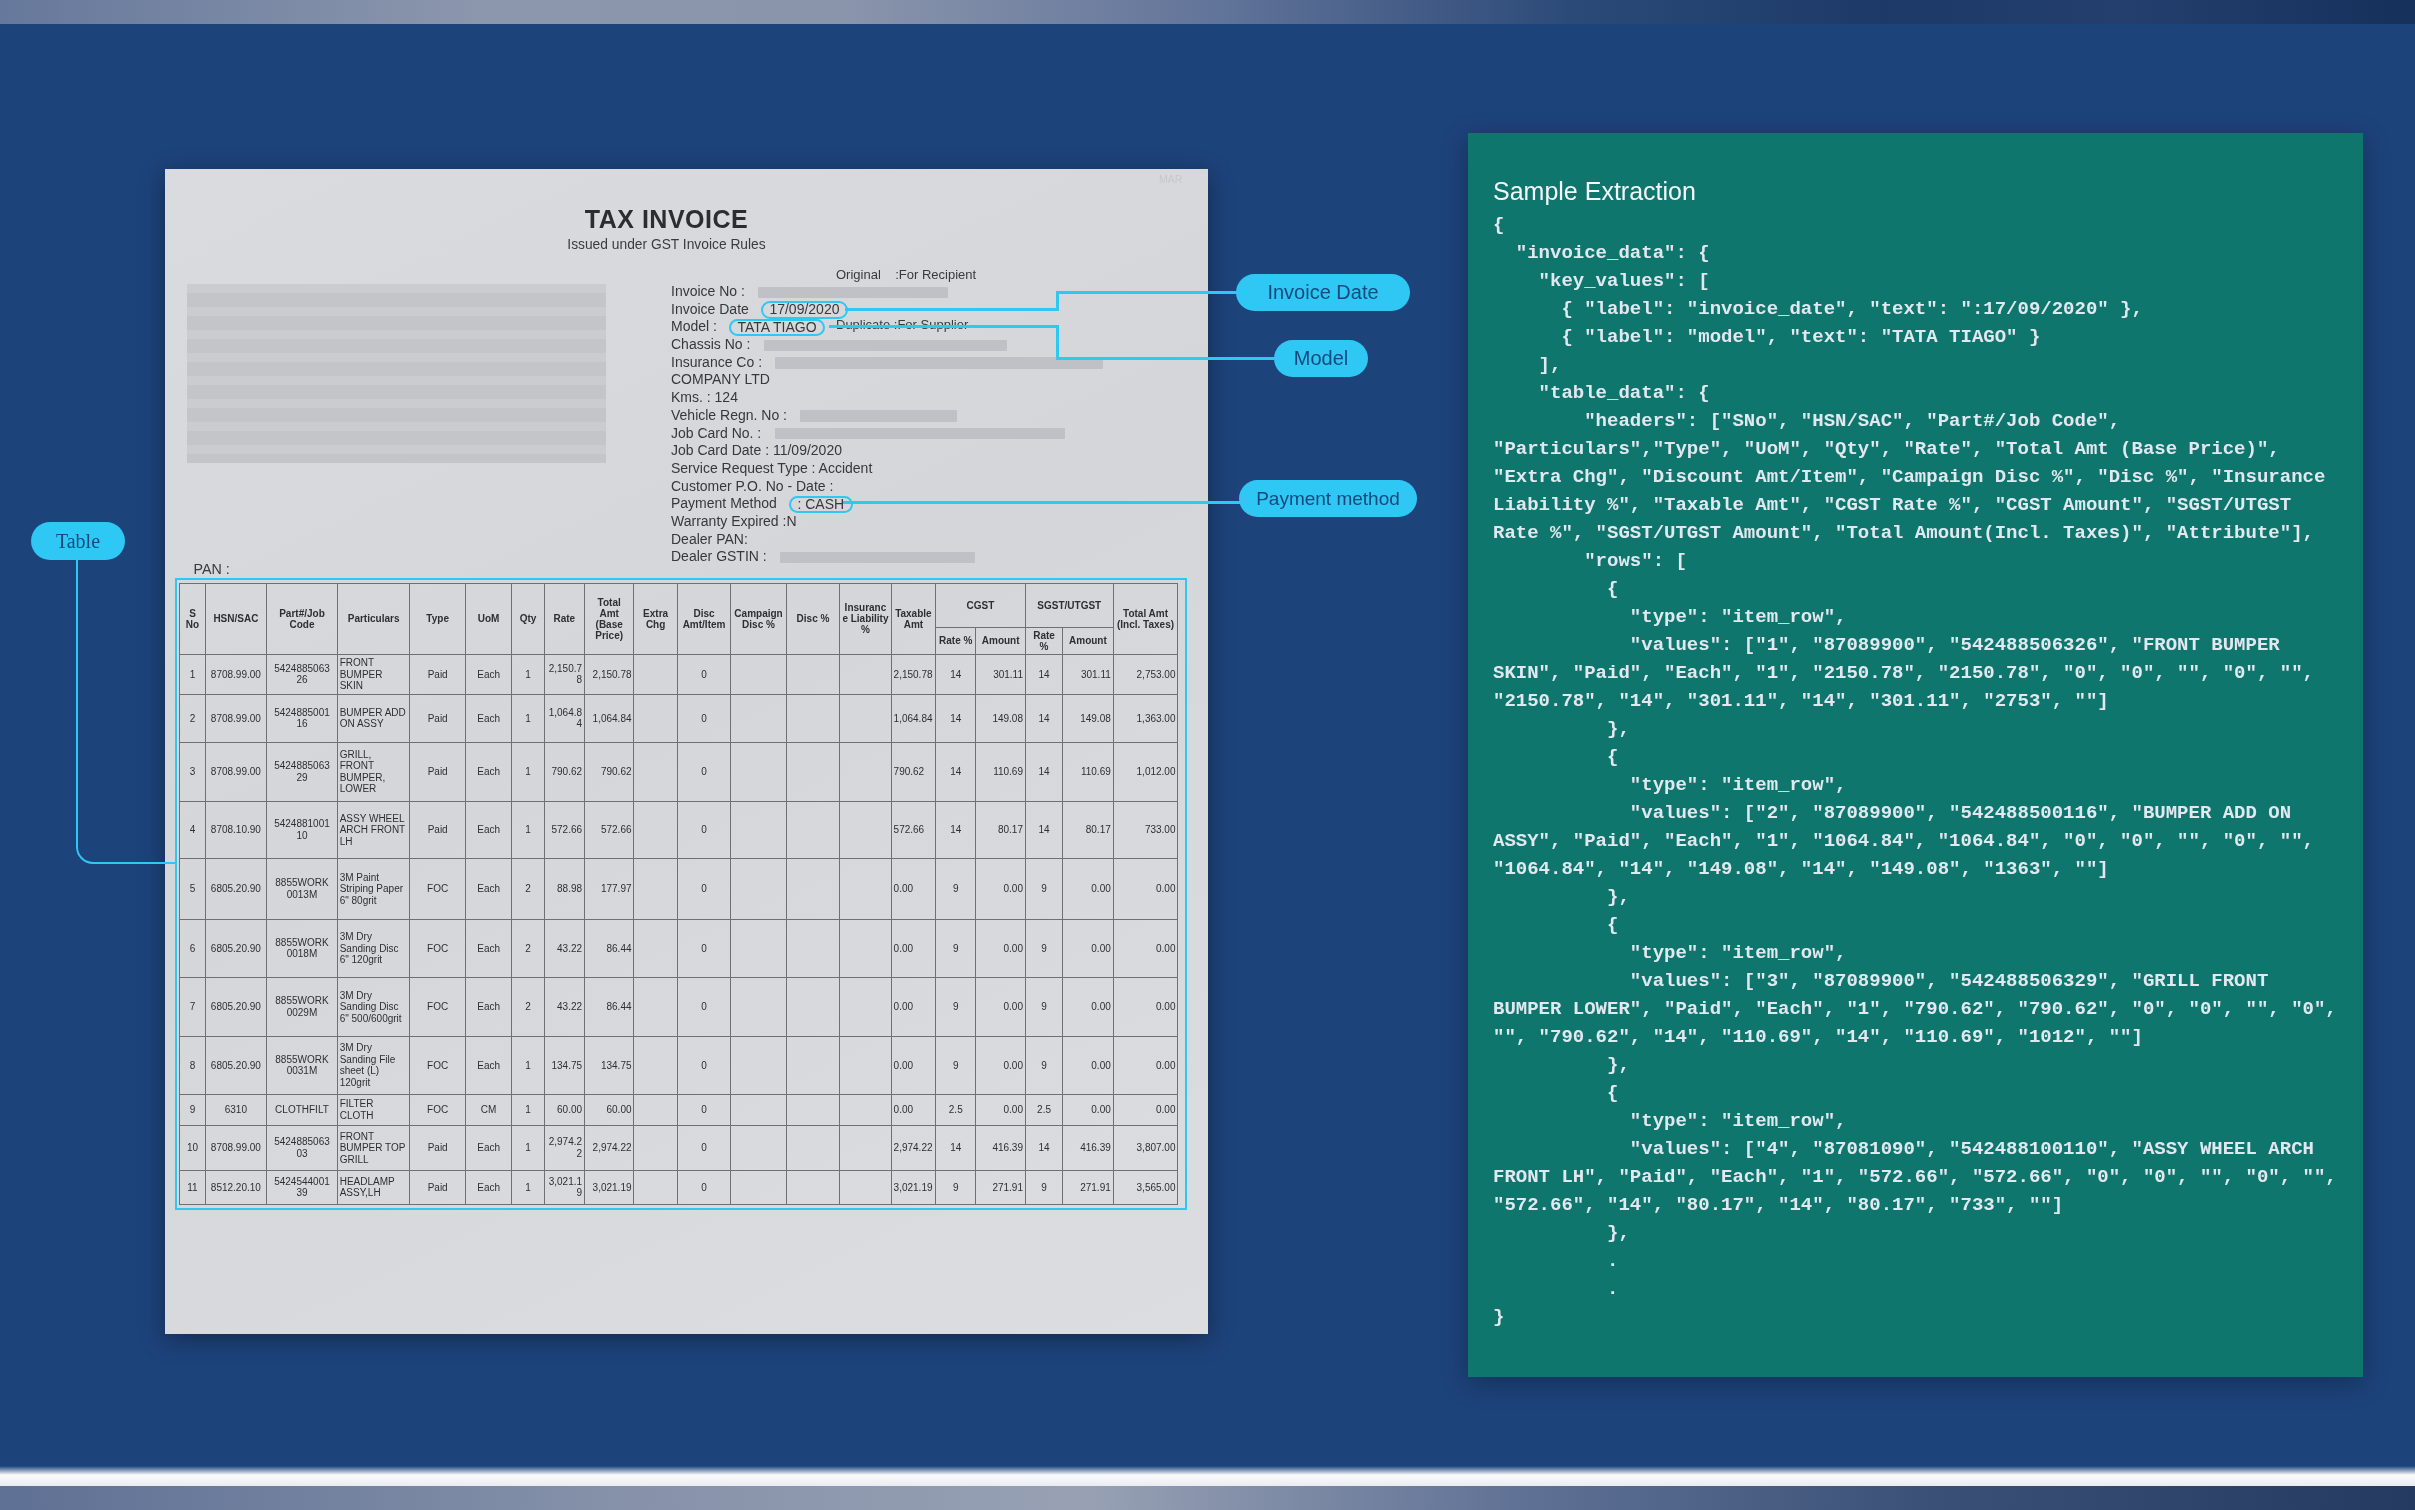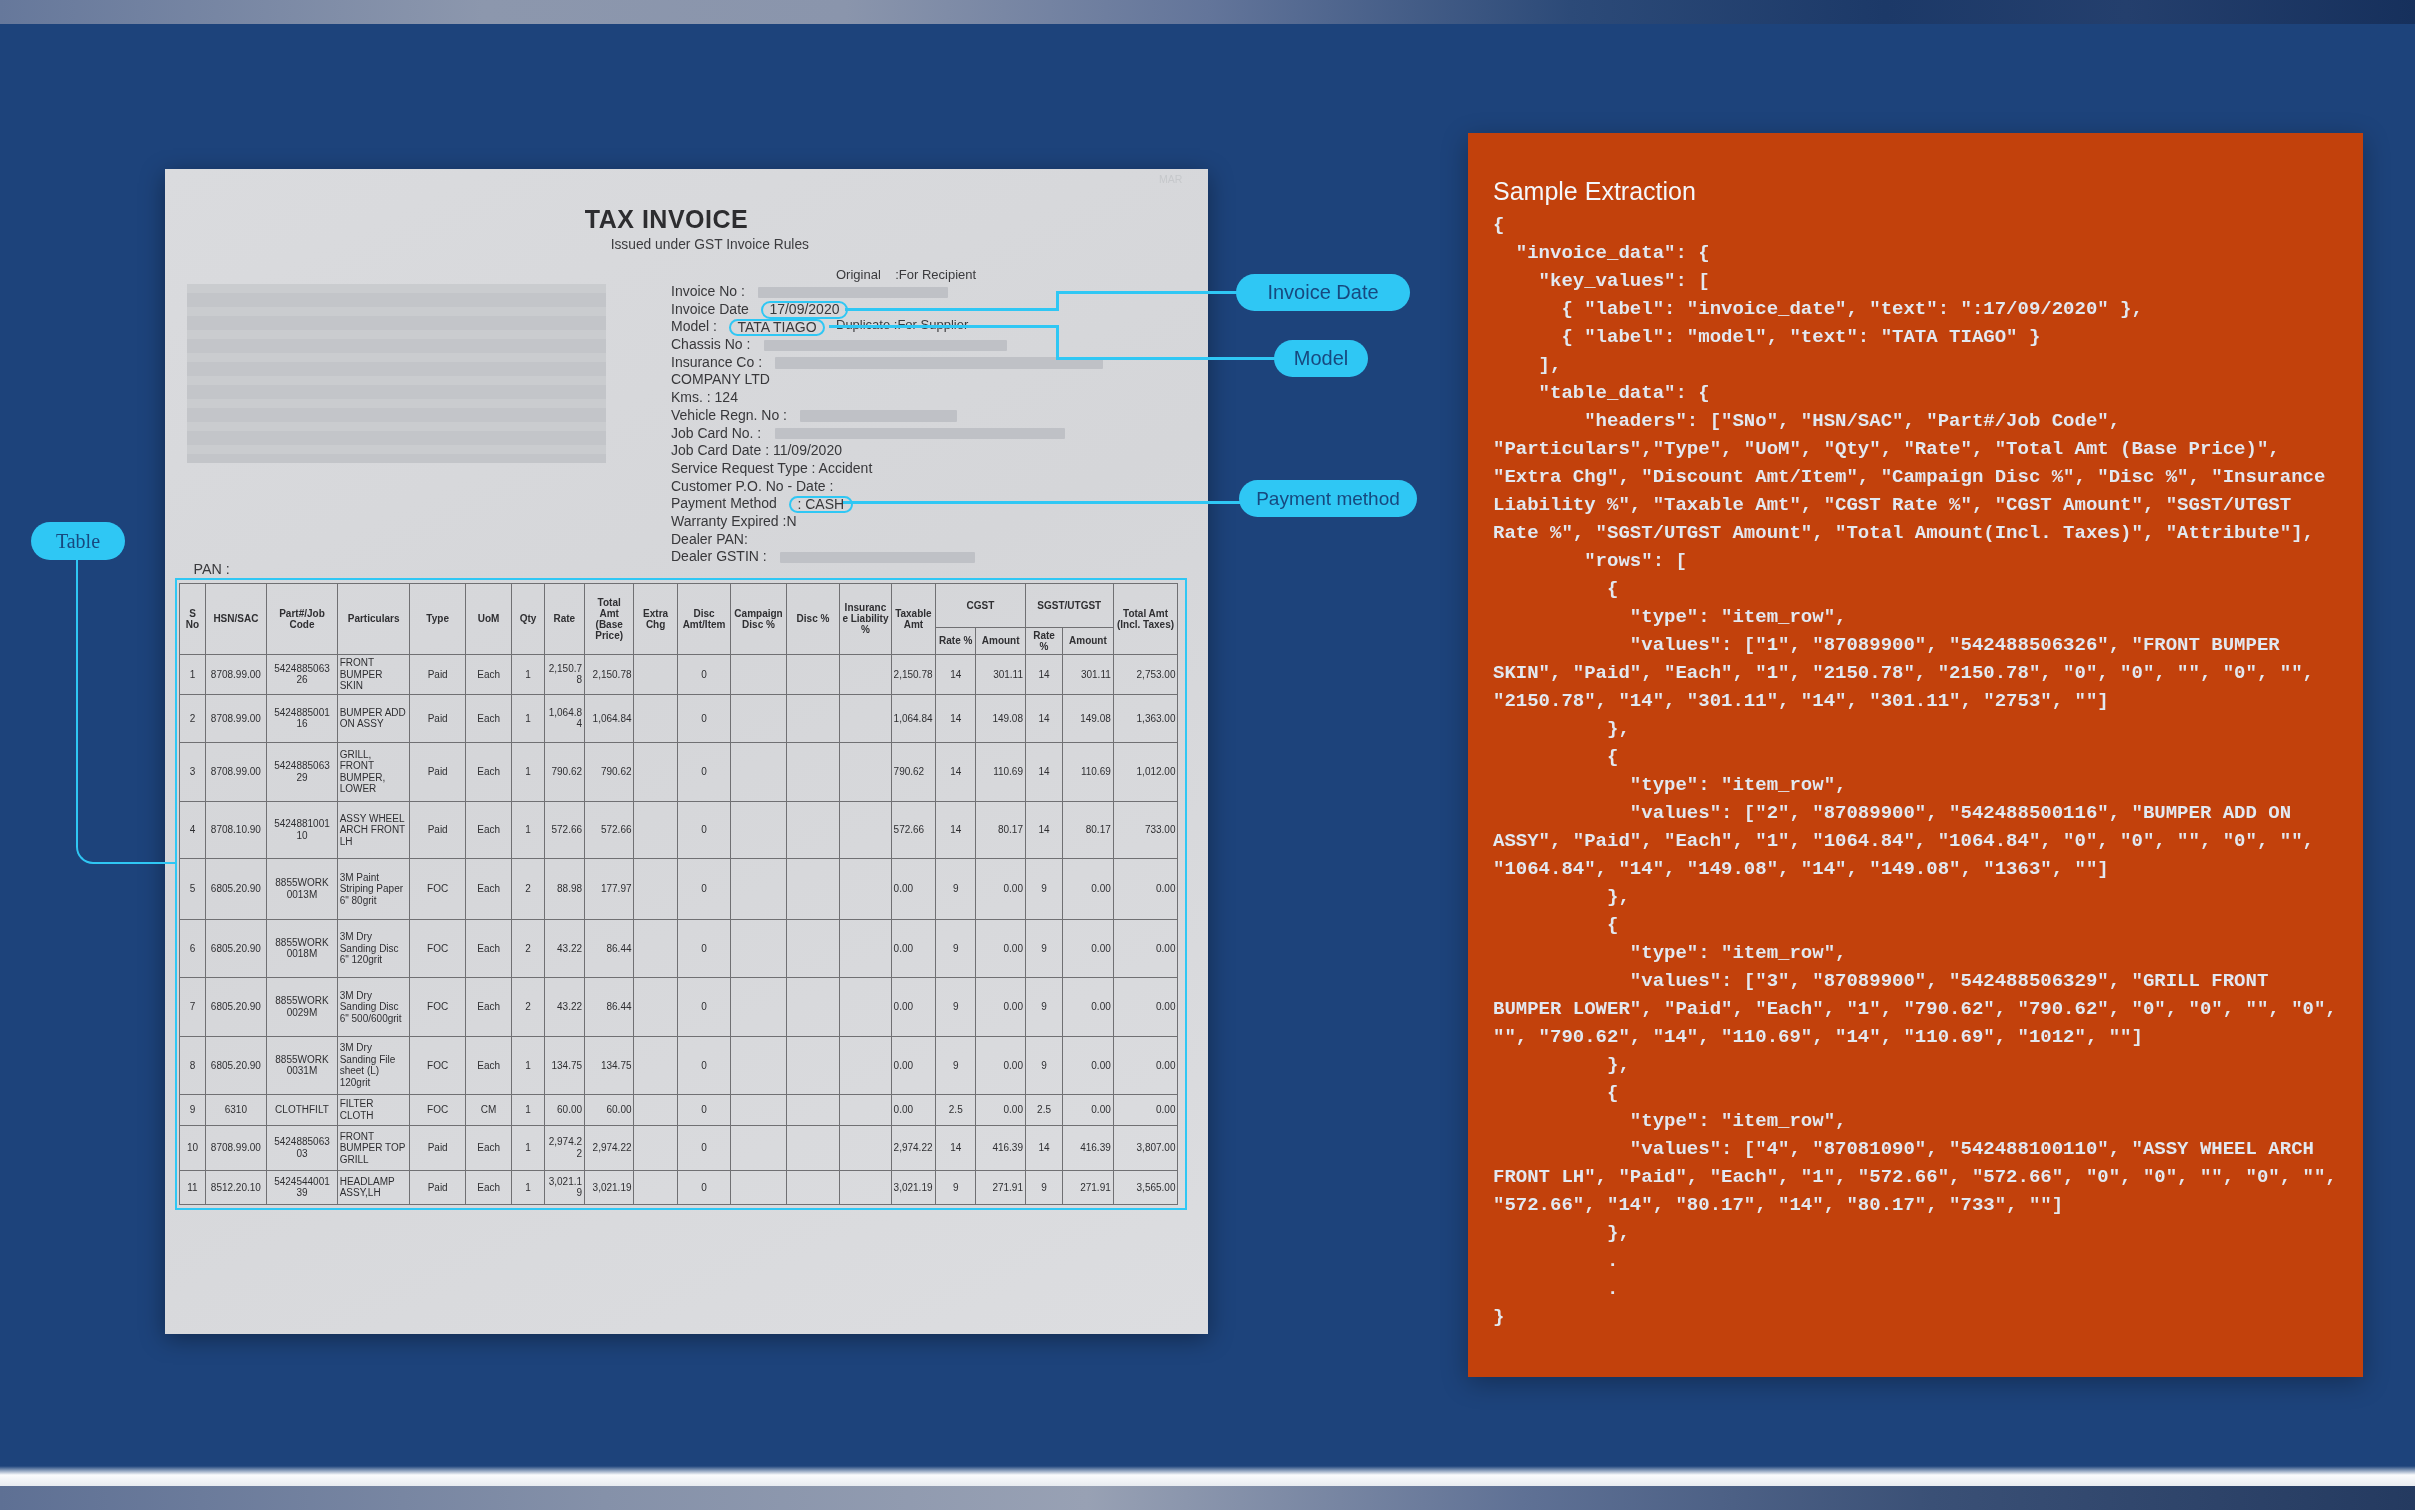--- a/index.html
+++ b/index.html
@@ -55,36 +55,36 @@
   #conn-model-a{left:829px;top:325px;width:229px;height:2.9px;}
   #conn-model-b{left:1056px;top:325px;width:2.9px;height:34px;}
   #conn-model-c{left:1056px;top:357px;width:220px;height:2.9px;}
   #conn-payment{left:843px;top:501px;width:398px;height:2.9px;}
   .table-conn{position:absolute;left:76px;top:559px;width:99px;height:303px;
     border-left:2.9px solid #2fc7f4;border-bottom:2.9px solid #2fc7f4;
     border-bottom-left-radius:17px;}
 
   
   .panel{position:absolute;left:1468px;top:133px;width:895px;height:1244px;
-    background:#c2410c;box-shadow:0 5.7px 25px rgba(0,0,0,.30);}
+    background:#0f766e;box-shadow:0 5.7px 25px rgba(0,0,0,.30);}
   .panel-title{position:absolute;left:25px;top:44px;font-size:25px;color:#f4f7fb;}
   .code{position:absolute;left:25px;top:78px;margin:0;
     font-family:"Liberation Mono",monospace;font-size:19px;line-height:28px;
     font-weight:bold;color:#e2e8f0;white-space:pre;}
 </style>
 </head>
 <body>
 
 <div class="stage">
 
   <div class="top-bar"></div>
 
   <div class="paper">
     <div class="doc-title" style="position:absolute;left:359px;top:36px;width:285px;text-align:center;">TAX INVOICE</div>
-    <div style="position:absolute;left:359px;top:68px;width:285px;text-align:right;font-size:13.8px;color:#3c3c3f;">Issued under GST Invoice Rules</div>
+    <div style="position:absolute;left:359px;top:68px;width:285px;text-align:center;font-size:13.8px;color:#3c3c3f;">Issued under GST Invoice Rules</div>
     <div style="position:absolute;left:671px;top:65px;font-size:13px;line-height:16.6px;white-space:pre;color:#3a3a3d;">
       <div>Original    :For Recipient</div>
       <div>Duplicate :For Supplier</div>
     </div>
     <div style="position:absolute;left:994px;top:3.8px;font-size:10.5px;color:#c6c8cb;">MAR</div>
     <div class="redact-block" style="left:22px;top:115px;"></div>
     <div class="kv" id="kv-lines" style="left:506px;top:114px;">
         <div class="kv-line"><span class="kv-label">Invoice No : </span><span class="redact" style="width: 190px;"></span></div>
         <div class="kv-line"><span class="kv-label">Invoice Date </span><span class="kv-value oval">17/09/2020</span></div>
         <div class="kv-line"><span class="kv-label">Model  : </span><span class="kv-value oval">TATA TIAGO</span></div>

